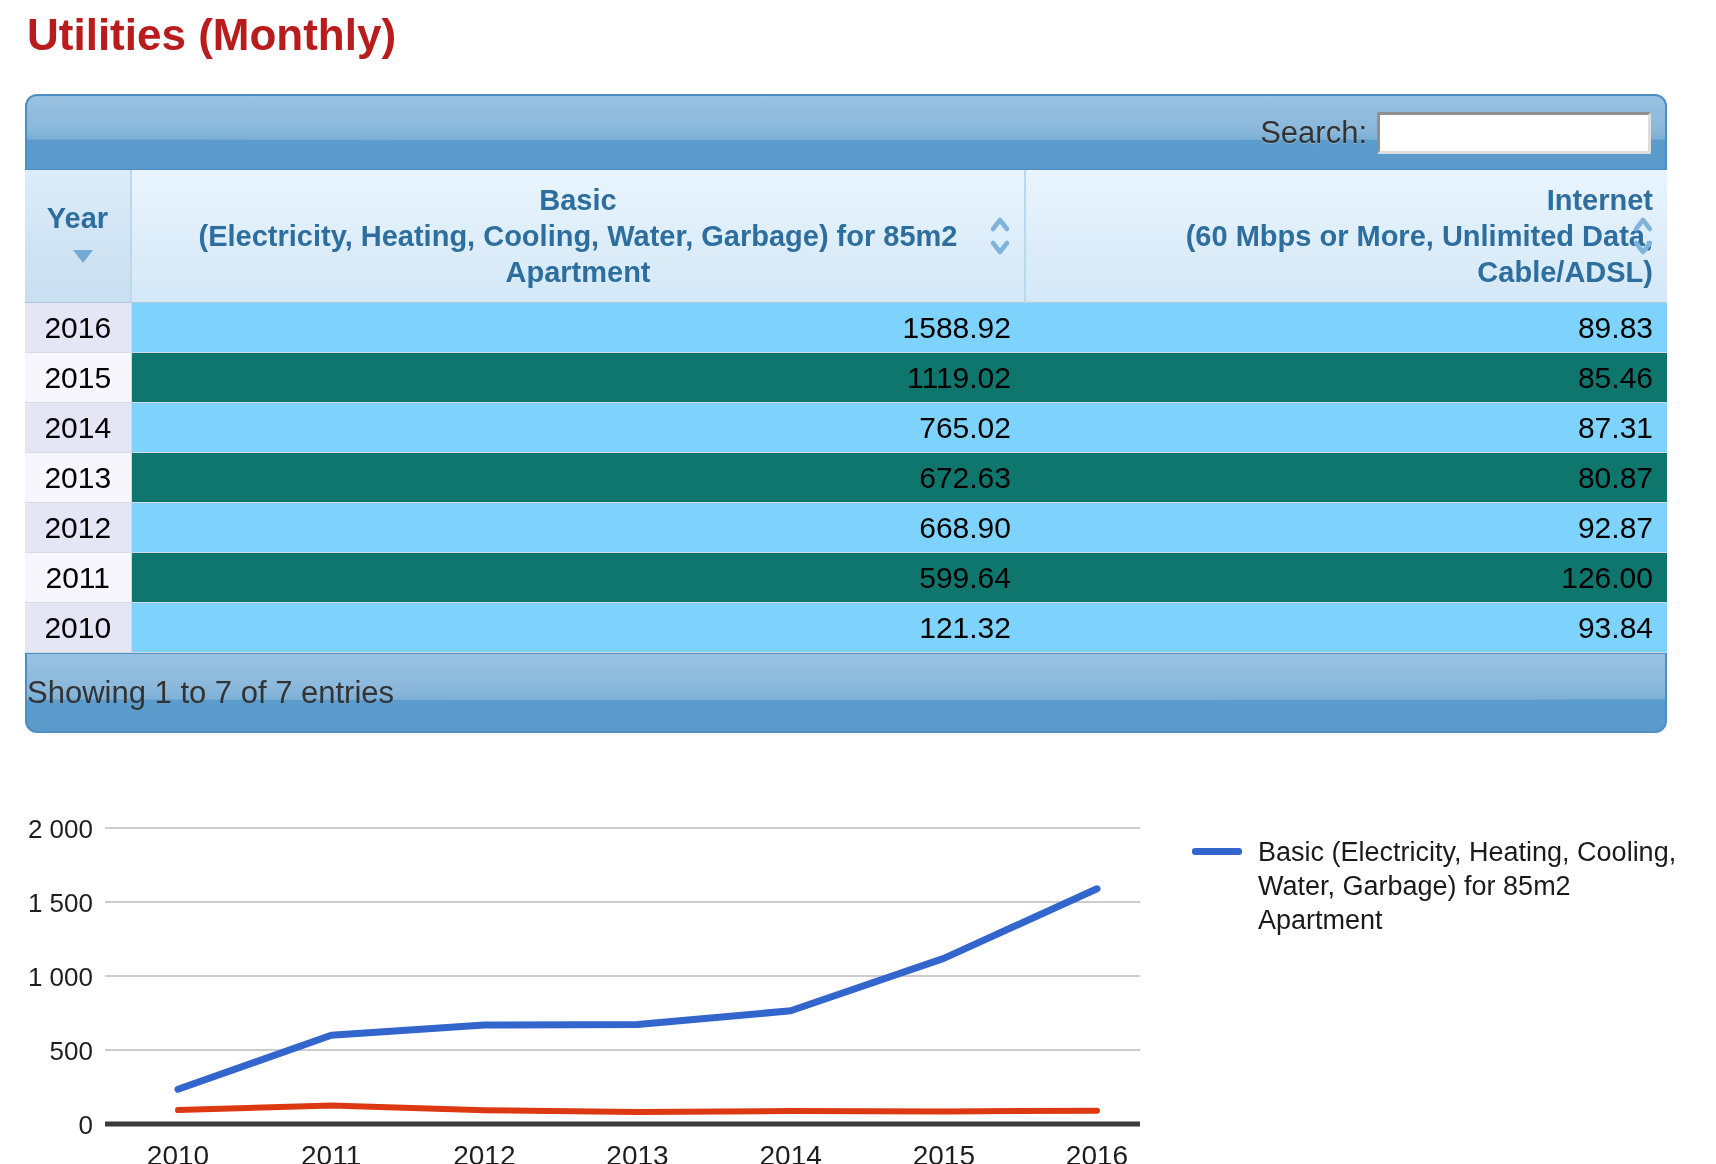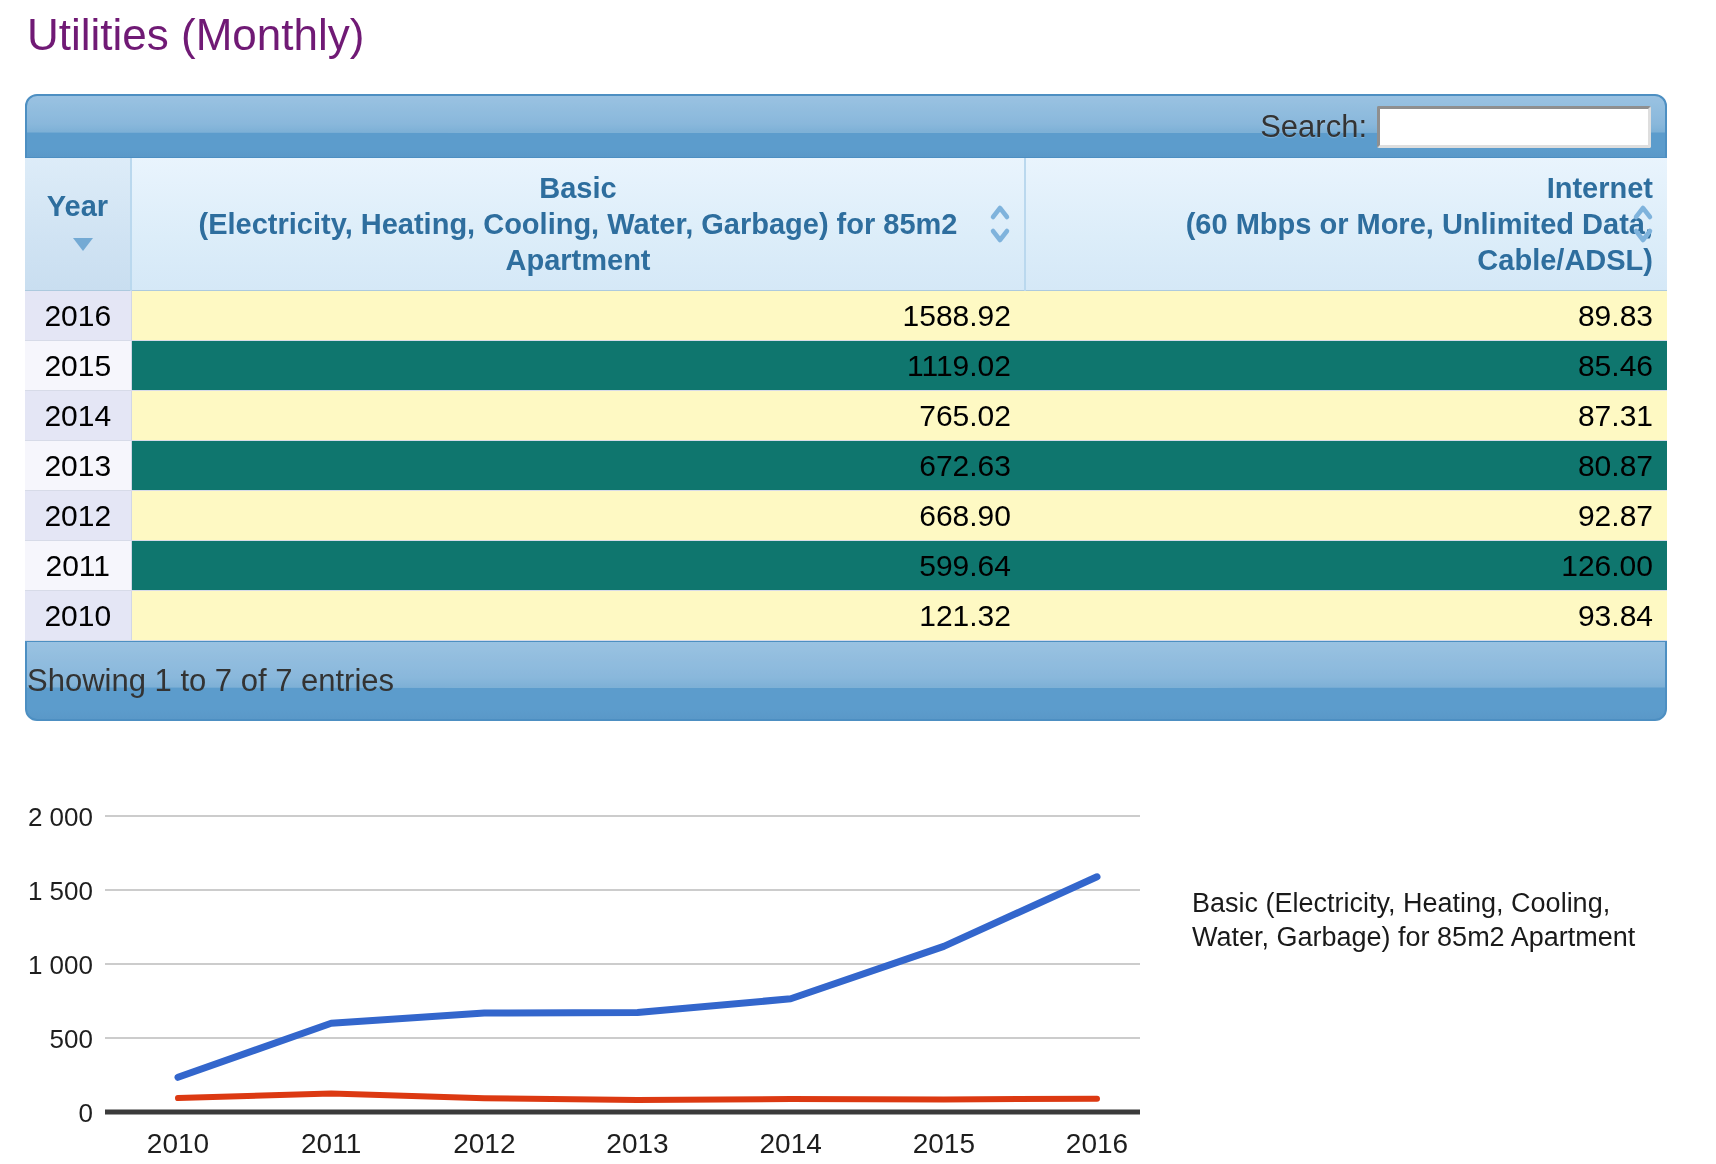--- a/index.html
+++ b/index.html
@@ -1,37 +1,37 @@
 <!DOCTYPE html>
 <html><head>
 <meta charset="utf-8">
 <style>
   html,body{margin:0;padding:0;}
   body{
     width:1716px;height:1164px;background:#ffffff;
     font-family:"Liberation Sans",sans-serif;overflow:hidden;
   }
   h1.page-title{
-    margin:10px 0 34px 27px;font-size:44px;font-weight:normal;color:#701a75;
+    margin:10px 0 34px 27px;font-size:44px;font-weight:bold;color:#b91c1c;
     letter-spacing:0px;
   }
   .dt-wrapper{margin-left:25px;width:1642px;}
 
   
   .bar{
     position:relative;box-sizing:border-box;overflow:hidden;
     background:linear-gradient(180deg,#7fb2da 0%,#6aa5d2 46%,#5c9ccc 58%,#5c9ccc 88%,#5a98c8 100%);
     border:2px solid #4d8fc2;
   }
   .bar::after{ 
     content:"";position:absolute;z-index:1;pointer-events:none;
     left:-400%;width:900%;top:-162%;height:222%;
     border-radius:50%;background:rgba(255,255,255,0.21);
   }
-  .bar-top{height:64px;border-radius:12px 12px 0 0;border-bottom-width:1px;}
+  .bar-top{height:76px;border-radius:12px 12px 0 0;border-bottom-width:1px;}
   .bar-bottom{height:80px;border-radius:0 0 12px 12px;border-top-width:1px;display:flex;align-items:center;}
 
   .search-area{
     position:absolute;z-index:2;right:14px;top:50%;transform:translateY(-50%);
     display:flex;align-items:center;gap:10px;
   }
   .search-label{font-size:31px;color:#333;text-shadow:0 1px 1px rgba(255,255,255,0.25);}
   .search-input{
     width:252px;height:36px;background:#fff;
     border:3px solid;border-color:#8f8f8f #dedede #dedede #8f8f8f;border-radius:2px;
@@ -53,31 +53,31 @@
   .sort-tri-desc{
     display:inline-block;width:0;height:0;margin-left:10px;vertical-align:middle;
     border-left:10px solid transparent;border-right:10px solid transparent;
     border-top:13px solid #74aad4;
   }
   .sort-both{position:absolute;right:12px;top:50%;transform:translateY(-50%);}
 
   td{font-size:30px;color:#000;height:49px;padding:0;border-bottom:1px solid #d7dbe8;}
   td.year-cell{text-align:center;border-right:1px solid #d2d7e6;}
   td.num-cell{text-align:right;padding-right:14px;}
-  tr.stripe td{background:#fef9c3;}
+  tr.stripe td{background:#7dd3fc;}
   tr.stripe td.year-cell{background:#e4e6f5;}
   tr.plain td{background:#0f766e;}
   tr.plain td.year-cell{background:#f6f6fc;}
 
   
   .chart-container{position:relative;width:1716px;height:461px;}
   .chart-container svg.plot{position:absolute;left:0;top:0;}
   .chart-container text{font-family:"Liberation Sans",sans-serif;fill:#1e1e1e;}
   .legend{position:absolute;left:1192px;top:102px;width:486px;}
-  .legend-item{display:flex;align-items:flex-start;margin-bottom:17px;flex-direction:column;}
+  .legend-item{display:flex;align-items:flex-start;margin-bottom:17px;}
   .legend-swatch{flex:0 0 50px;height:7px;border-radius:3px;margin-top:13px;margin-right:16px;}
   .legend-label{font-size:27px;line-height:34px;color:#1a1a1a;}
 </style>
 </head>
 <body>
 
 <h1 class="page-title">Utilities (Monthly)</h1>
 
 <div class="dt-wrapper">
 

